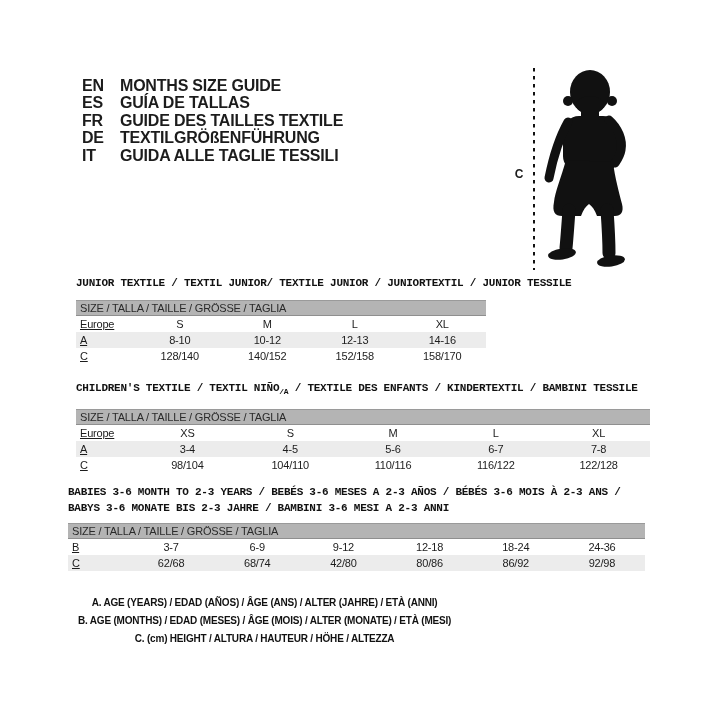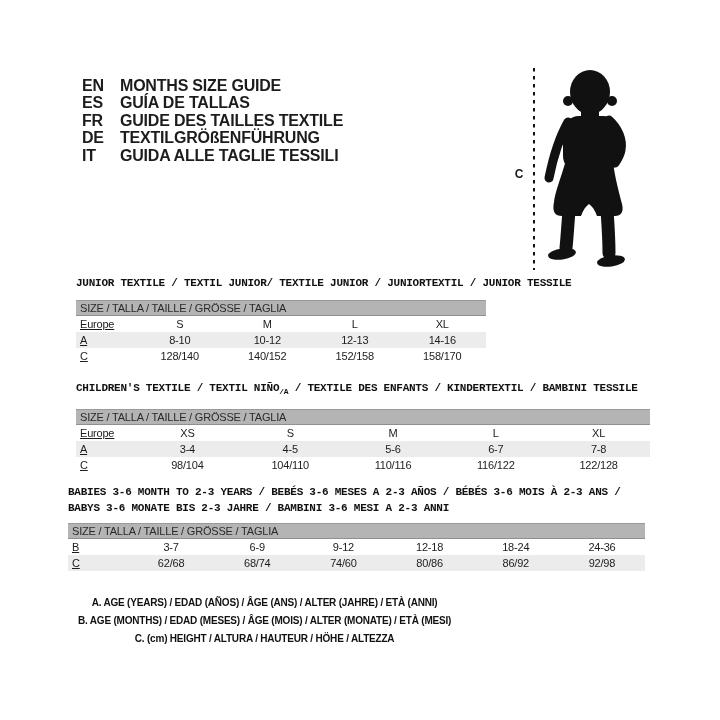--- a/index.html
+++ b/index.html
@@ -151,21 +151,21 @@
       <span class="tcell">6-9</span>
       <span class="tcell">9-12</span>
       <span class="tcell">12-18</span>
       <span class="tcell">18-24</span>
       <span class="tcell">24-36</span>
     </div>
     <div class="trow shaded">
       <span class="tlabel">C</span>
       <span class="tcell">62/68</span>
       <span class="tcell">68/74</span>
-      <span class="tcell">74/60</span>
+      <span class="tcell">42/80</span>
       <span class="tcell">80/86</span>
       <span class="tcell">86/92</span>
       <span class="tcell">92/98</span>
     </div>
   </div>
 
   <div class="notes">
     <div class="note-line">A. AGE (YEARS) / EDAD (AÑOS) / ÂGE (ANS) / ALTER (JAHRE) / ETÀ (ANNI)</div>
     <div class="note-line">B. AGE (MONTHS) / EDAD (MESES) / ÂGE (MOIS) / ALTER (MONATE) / ETÀ (MESI)</div>
     <div class="note-line">C. (cm) HEIGHT / ALTURA / HAUTEUR / HÖHE / ALTEZZA</div>

